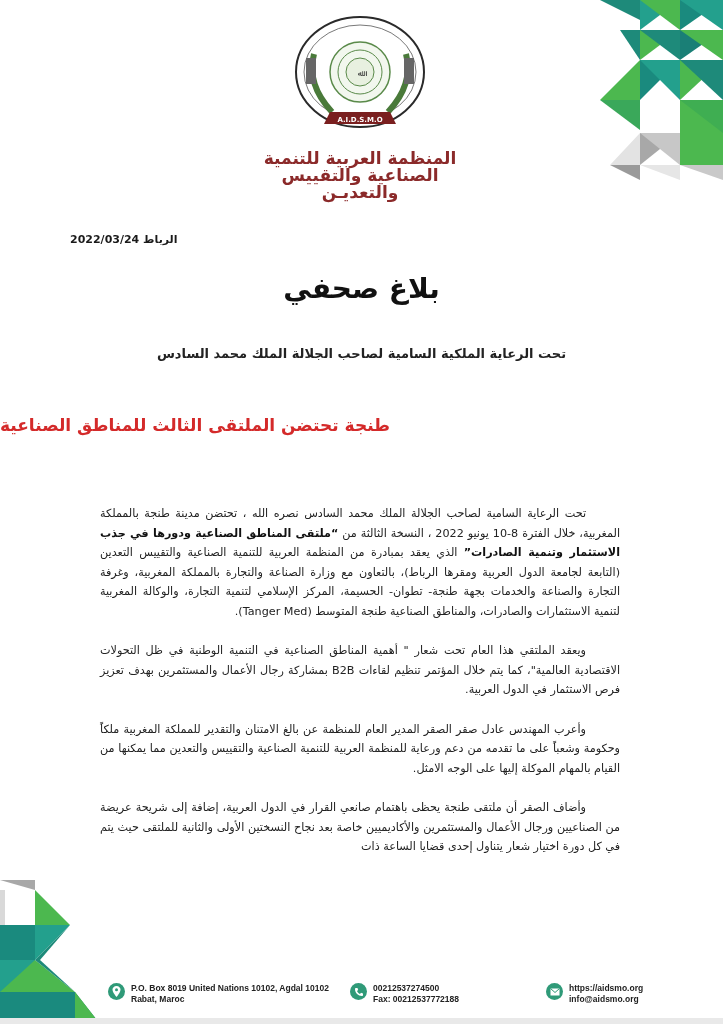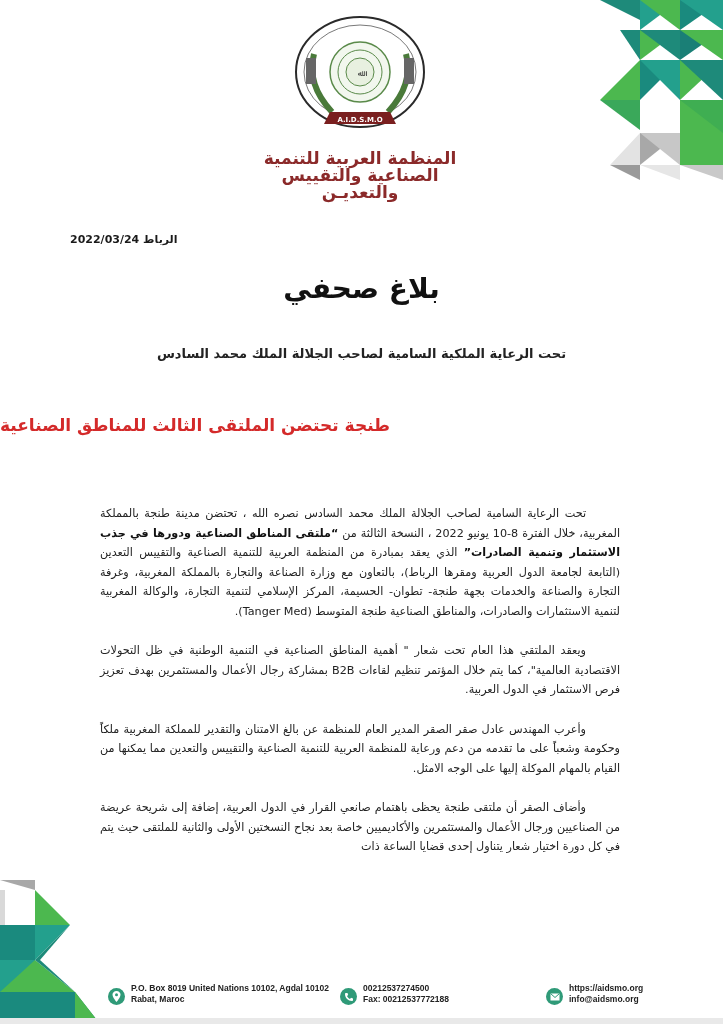--- a/index.html
+++ b/index.html
@@ -8,21 +8,21 @@
   .logo { position:absolute; left:292px; top:14px; width:136px; height:120px; }
   .org-name { position:absolute; left:260px; top:150px; width:200px; text-align:center; direction:rtl; color:#8b2a2a; font-size:17px; line-height:17px; font-weight:bold; }
   .date-line { position:absolute; left:70px; top:233px; direction:rtl; font-size:11px; font-weight:bold; white-space:nowrap; }
   .title { position:absolute; left:0; width:723px; top:272px; text-align:center; direction:rtl; font-size:28px; font-weight:bold; color:#111; }
   .patronage { position:absolute; left:0; width:723px; top:346px; text-align:center; direction:rtl; font-size:13px; font-weight:bold; color:#222; }
   .headline { position:absolute; left:0; width:723px; top:378px; text-align:left; direction:rtl; font-size:17px; line-height:33px; font-weight:bold; color:#d42a2a;margin-top:31px; }
   .body { position:absolute; left:100px; width:520px; top:488px; direction:rtl; text-align:justify; font-size:11.2px; line-height:19.5px; color:#222; }
   .body p { margin:16px 0 20px 0; text-indent:34px; }
   .body b { font-weight:bold; color:#111; }
   .footer { position:absolute; top:983px; left:0; width:723px; height:30px; }
-  .fitem { position:absolute; display:flex; align-items:flex-end; gap:6px; }
+  .fitem { position:absolute; display:flex; align-items:flex-start; gap:6px; }
   .ficon { width:17px; height:17px; border-radius:50%; background:#2f9a78; display:flex; align-items:center; justify-content:center; flex-shrink:0; }
   .ftext { font-family:"Liberation Sans", sans-serif; font-size:8.5px; font-weight:bold; line-height:11px; color:#222; white-space:nowrap; }
   .bottom-bar { position:absolute; left:0; bottom:0; width:723px; height:6px; background:#e9e9e9; }
 </style>
 </head>
 <body>
 
 <svg class="deco" style="left:580px;top:0;" width="143" height="180" viewBox="0 0 143 180">
   <polygon points="20,0 60,0 60,20" fill="#1e8a7a"></polygon>
   <polygon points="60,0 100,0 60,30" fill="#23a08d"></polygon>
@@ -115,21 +115,21 @@
       <svg width="9" height="11" viewBox="0 0 9 11">
           <path d="M4.5 0 C2 0 0.5 1.8 0.5 3.8 C0.5 6.5 4.5 11 4.5 11 C4.5 11 8.5 6.5 8.5 3.8 C8.5 1.8 7 0 4.5 0 Z" fill="#fff"></path>
           <circle cx="4.5" cy="3.8" r="1.5" fill="#2f9a78"></circle>
         </svg>
     </span>
     <div class="ftext">
       <div>P.O. Box 8019 United Nations 10102, Agdal 10102</div>
       <div>Rabat, Maroc</div>
     </div>
   </div>
-  <div class="fitem" style="left:340px;top:0;">
+  <div class="fitem" style="left:350px;top:0;">
     <span class="ficon">
       <svg width="10" height="10" viewBox="0 0 10 10">
           <path d="M2 1 L3.5 1 L4.2 3 L3 4 C3.6 5.4 4.6 6.4 6 7 L7 5.8 L9 6.5 L9 8 C9 8.6 8.5 9 8 9 C4.2 9 1 5.8 1 2 C1 1.5 1.4 1 2 1 Z" fill="#fff"></path>
         </svg>
     </span>
     <div class="ftext">
       <div>00212537274500</div>
       <div>Fax: 00212537772188</div>
     </div>
   </div>

